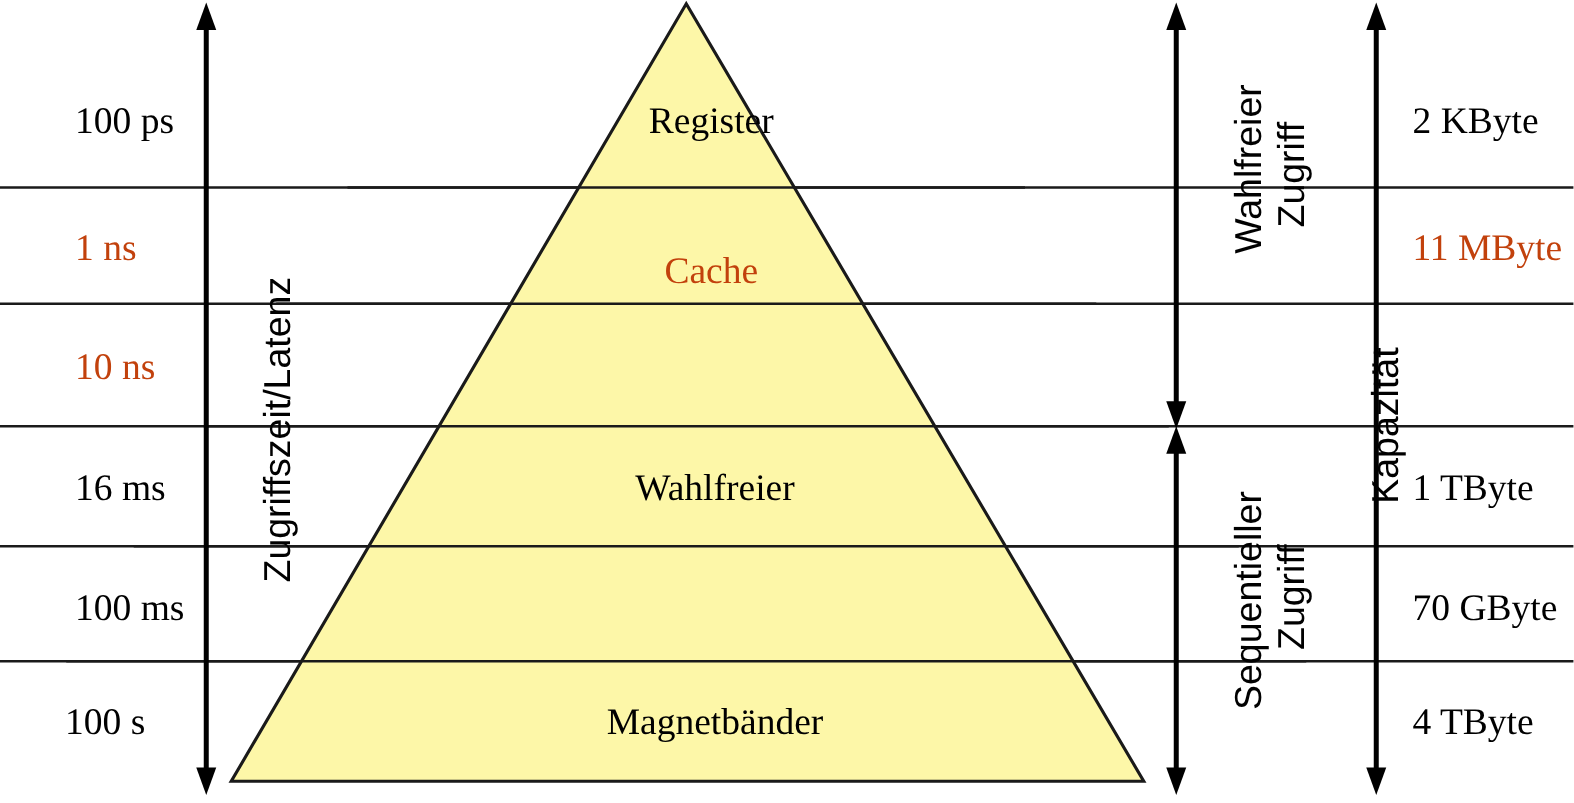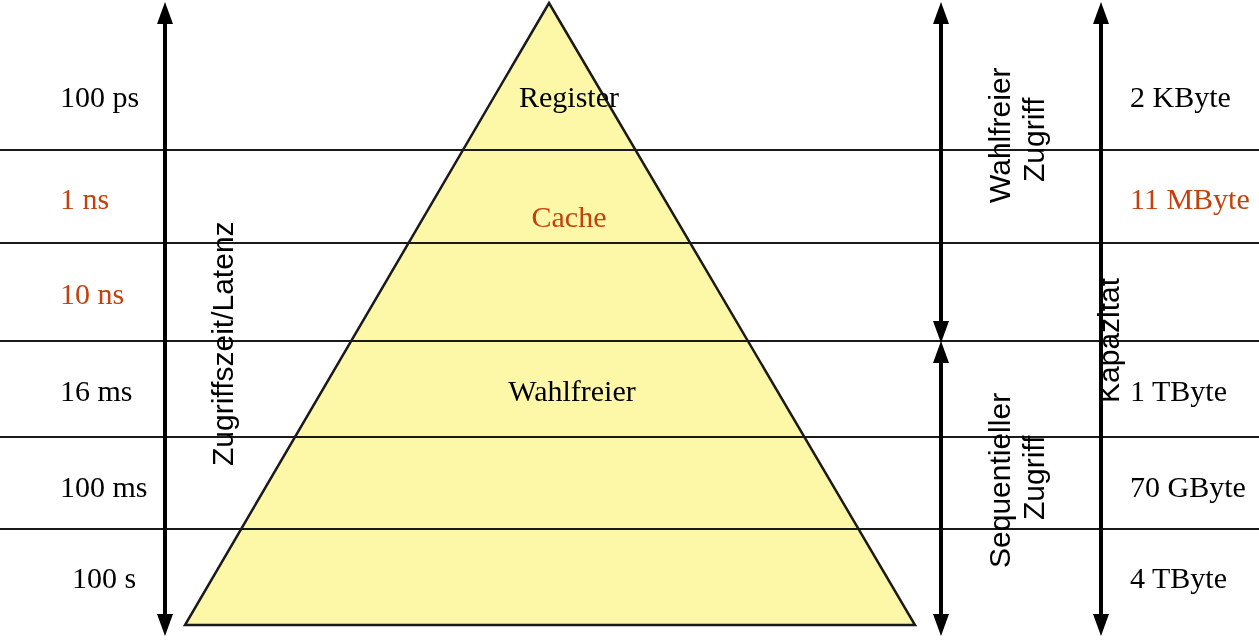--- a/index.html
+++ b/index.html
@@ -104,27 +104,28 @@
       <polygon points="1101,636 1093,614 1109,614" fill="#000000"></polygon>
     </g>
 
   </svg>
 
   <div class="lbl left-val" style="left:40px; top:97px;">100 ps</div>
   <div class="lbl left-val blue" style="left:40px; top:199px;">1 ns</div>
   <div class="lbl left-val blue" style="left:40px; top:294px;">10 ns</div>
   <div class="lbl left-val" style="left:40px; top:391px;">16 ms</div>
   <div class="lbl left-val" style="left:40px; top:487px;">100 ms</div>
-  <div class="lbl left-val" style="left:52px; top:578px;text-align:center;">100 s</div>
+  <div class="lbl left-val" style="left:32px; top:578px;text-align:center;">100 s</div>
 
   <div class="vlbl" style="left:208px; top:466px; transform: rotate(-90deg);">Zugriffszeit/Latenz</div>
 
   <div class="lbl tier" style="left:549px; top:97px;">Register</div>
   <div class="lbl tier blue" style="left:549px; top:217px;">Cache</div>
   <div class="lbl tier" style="left:552px; top:391px;">Wahlfreier</div>
+  <div class="lbl tier" style="left:552px; top:578px;">Magnetbänder</div>
 
   <div class="vlbl" style="left:985px; top:203px; transform: rotate(-90deg);">Wahlfreier</div>
   <div class="vlbl" style="left:1019px; top:182px; transform: rotate(-90deg);">Zugriff</div>
 
   <div class="vlbl" style="left:985px; top:568px; transform: rotate(-90deg);">Sequentieller</div>
   <div class="vlbl" style="left:1019px; top:520px; transform: rotate(-90deg);">Zugriff</div>
 
   <div class="vlbl" style="left:1094px; top:403px; transform: rotate(-90deg);">Kapazität</div>
 
   <div class="lbl right-val" style="left:1110px; top:97px;">2 KByte</div>

